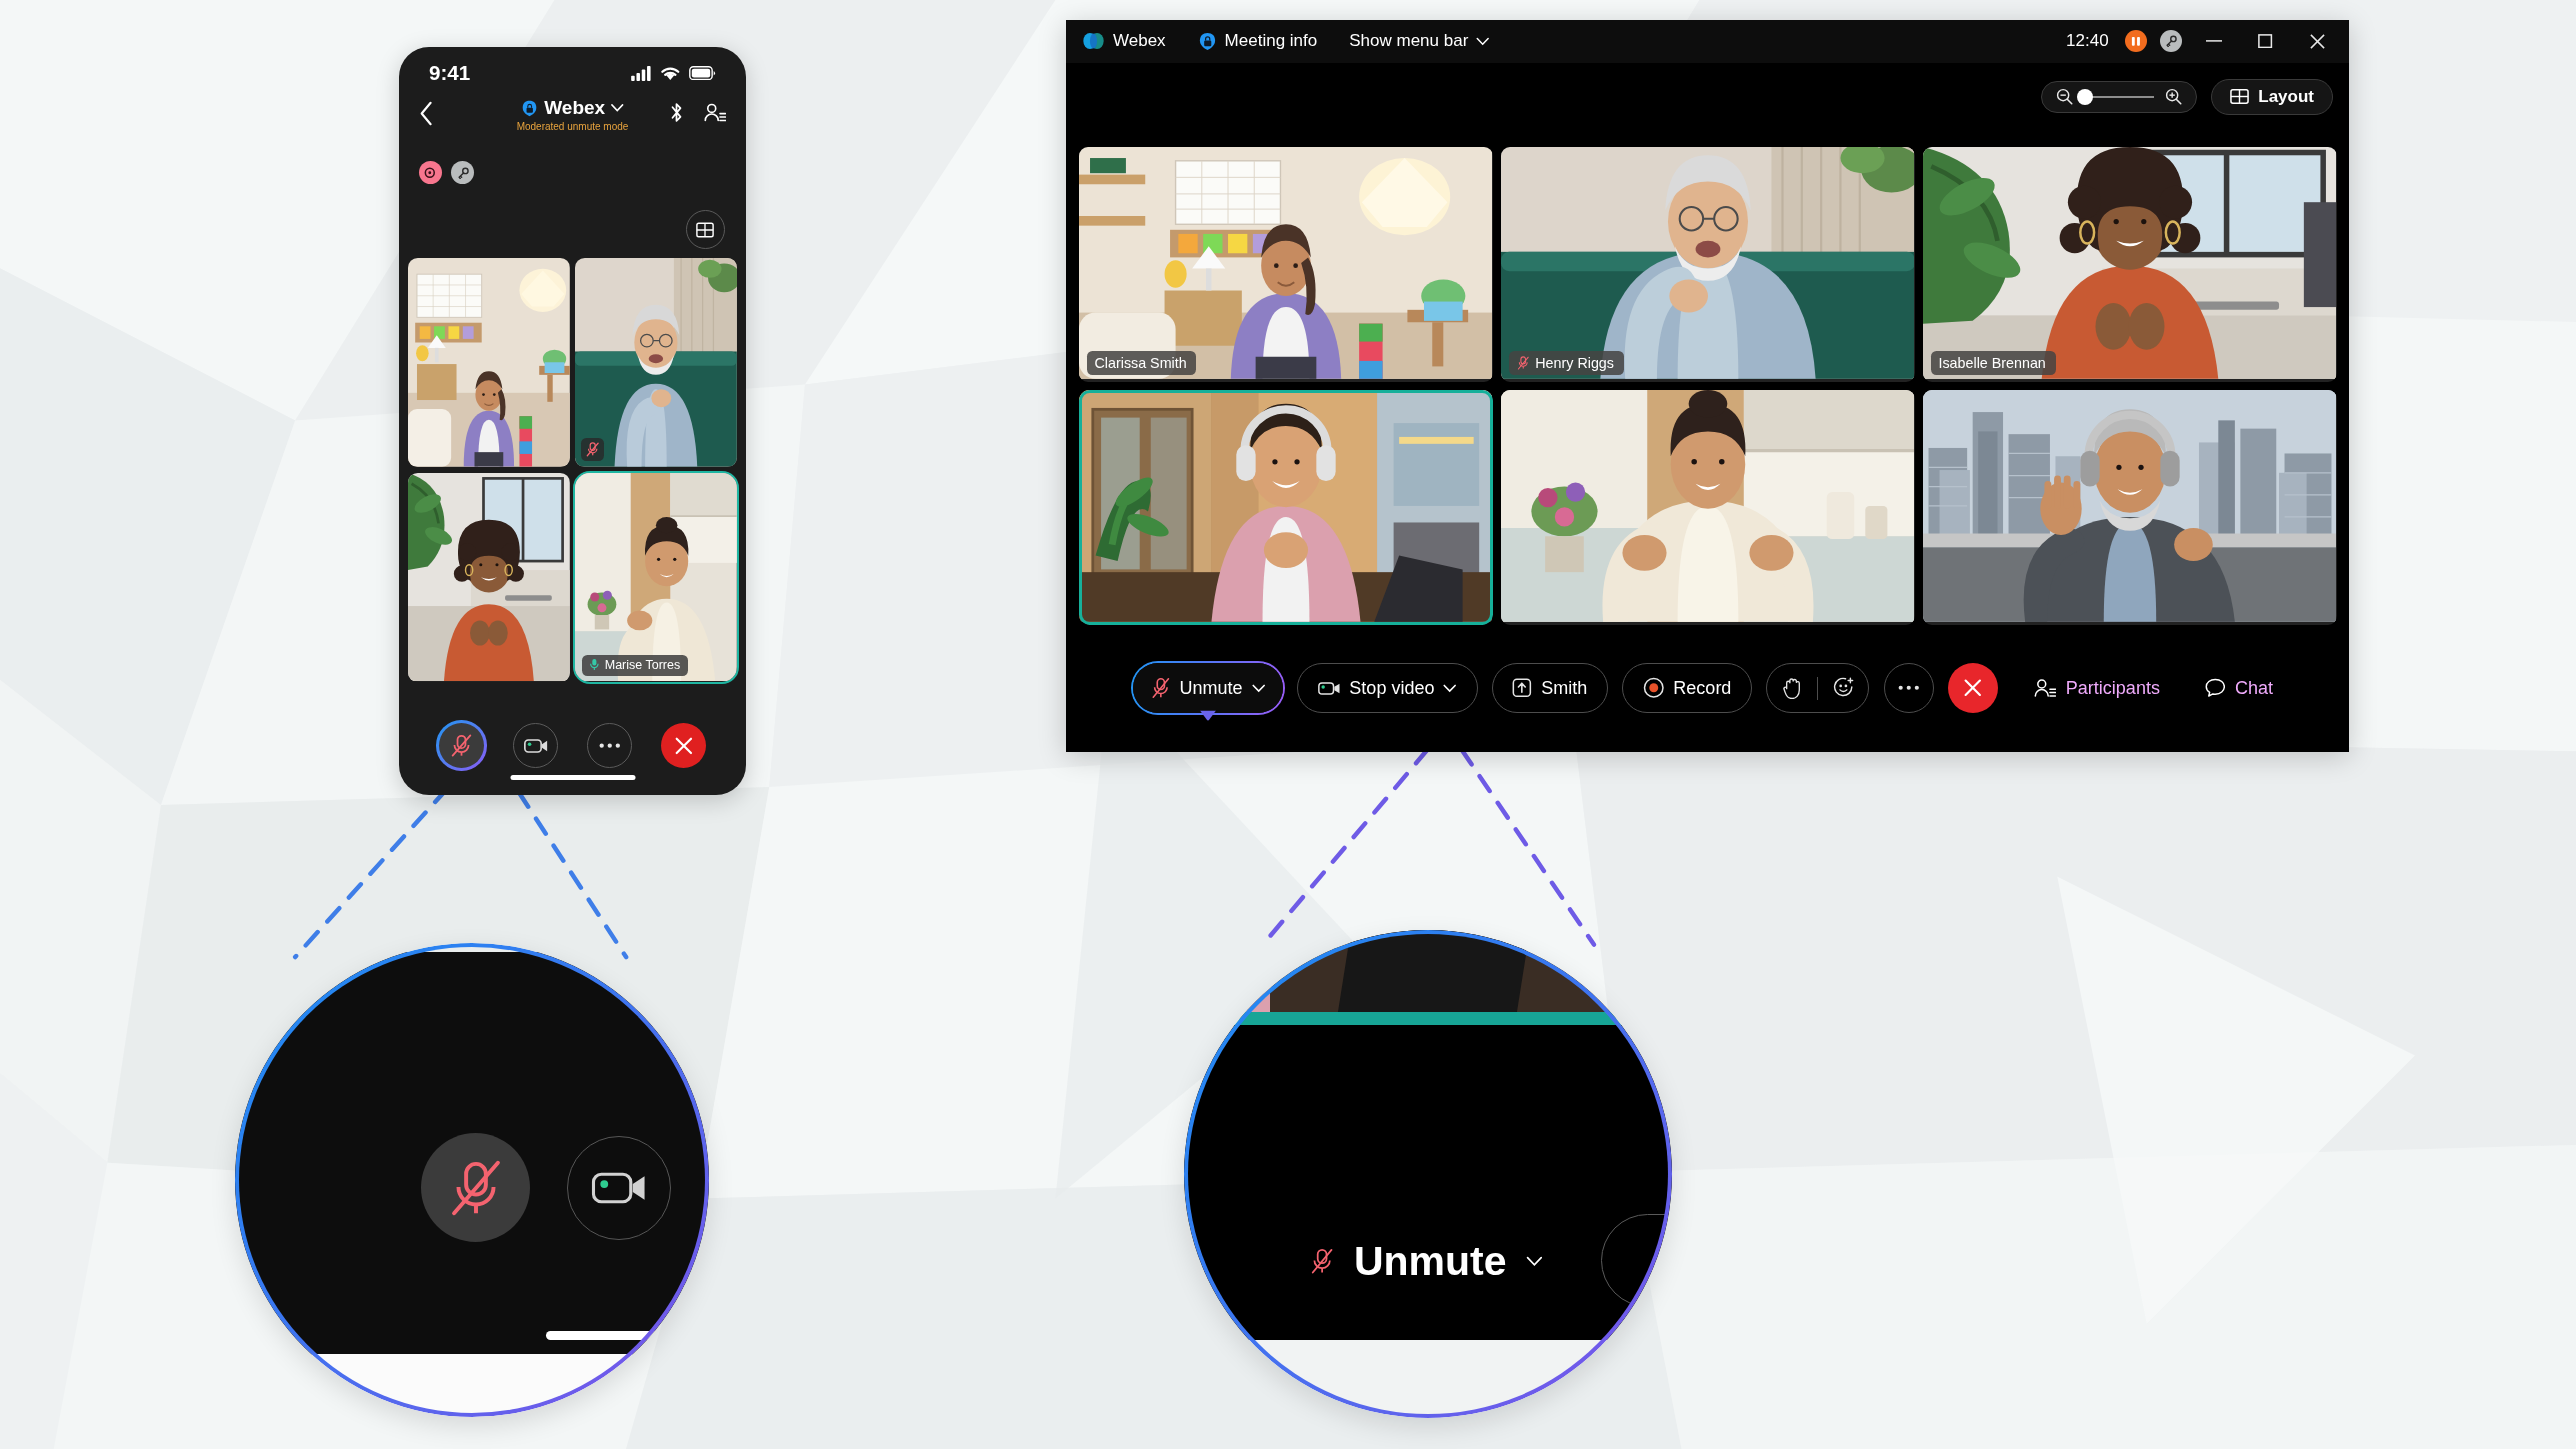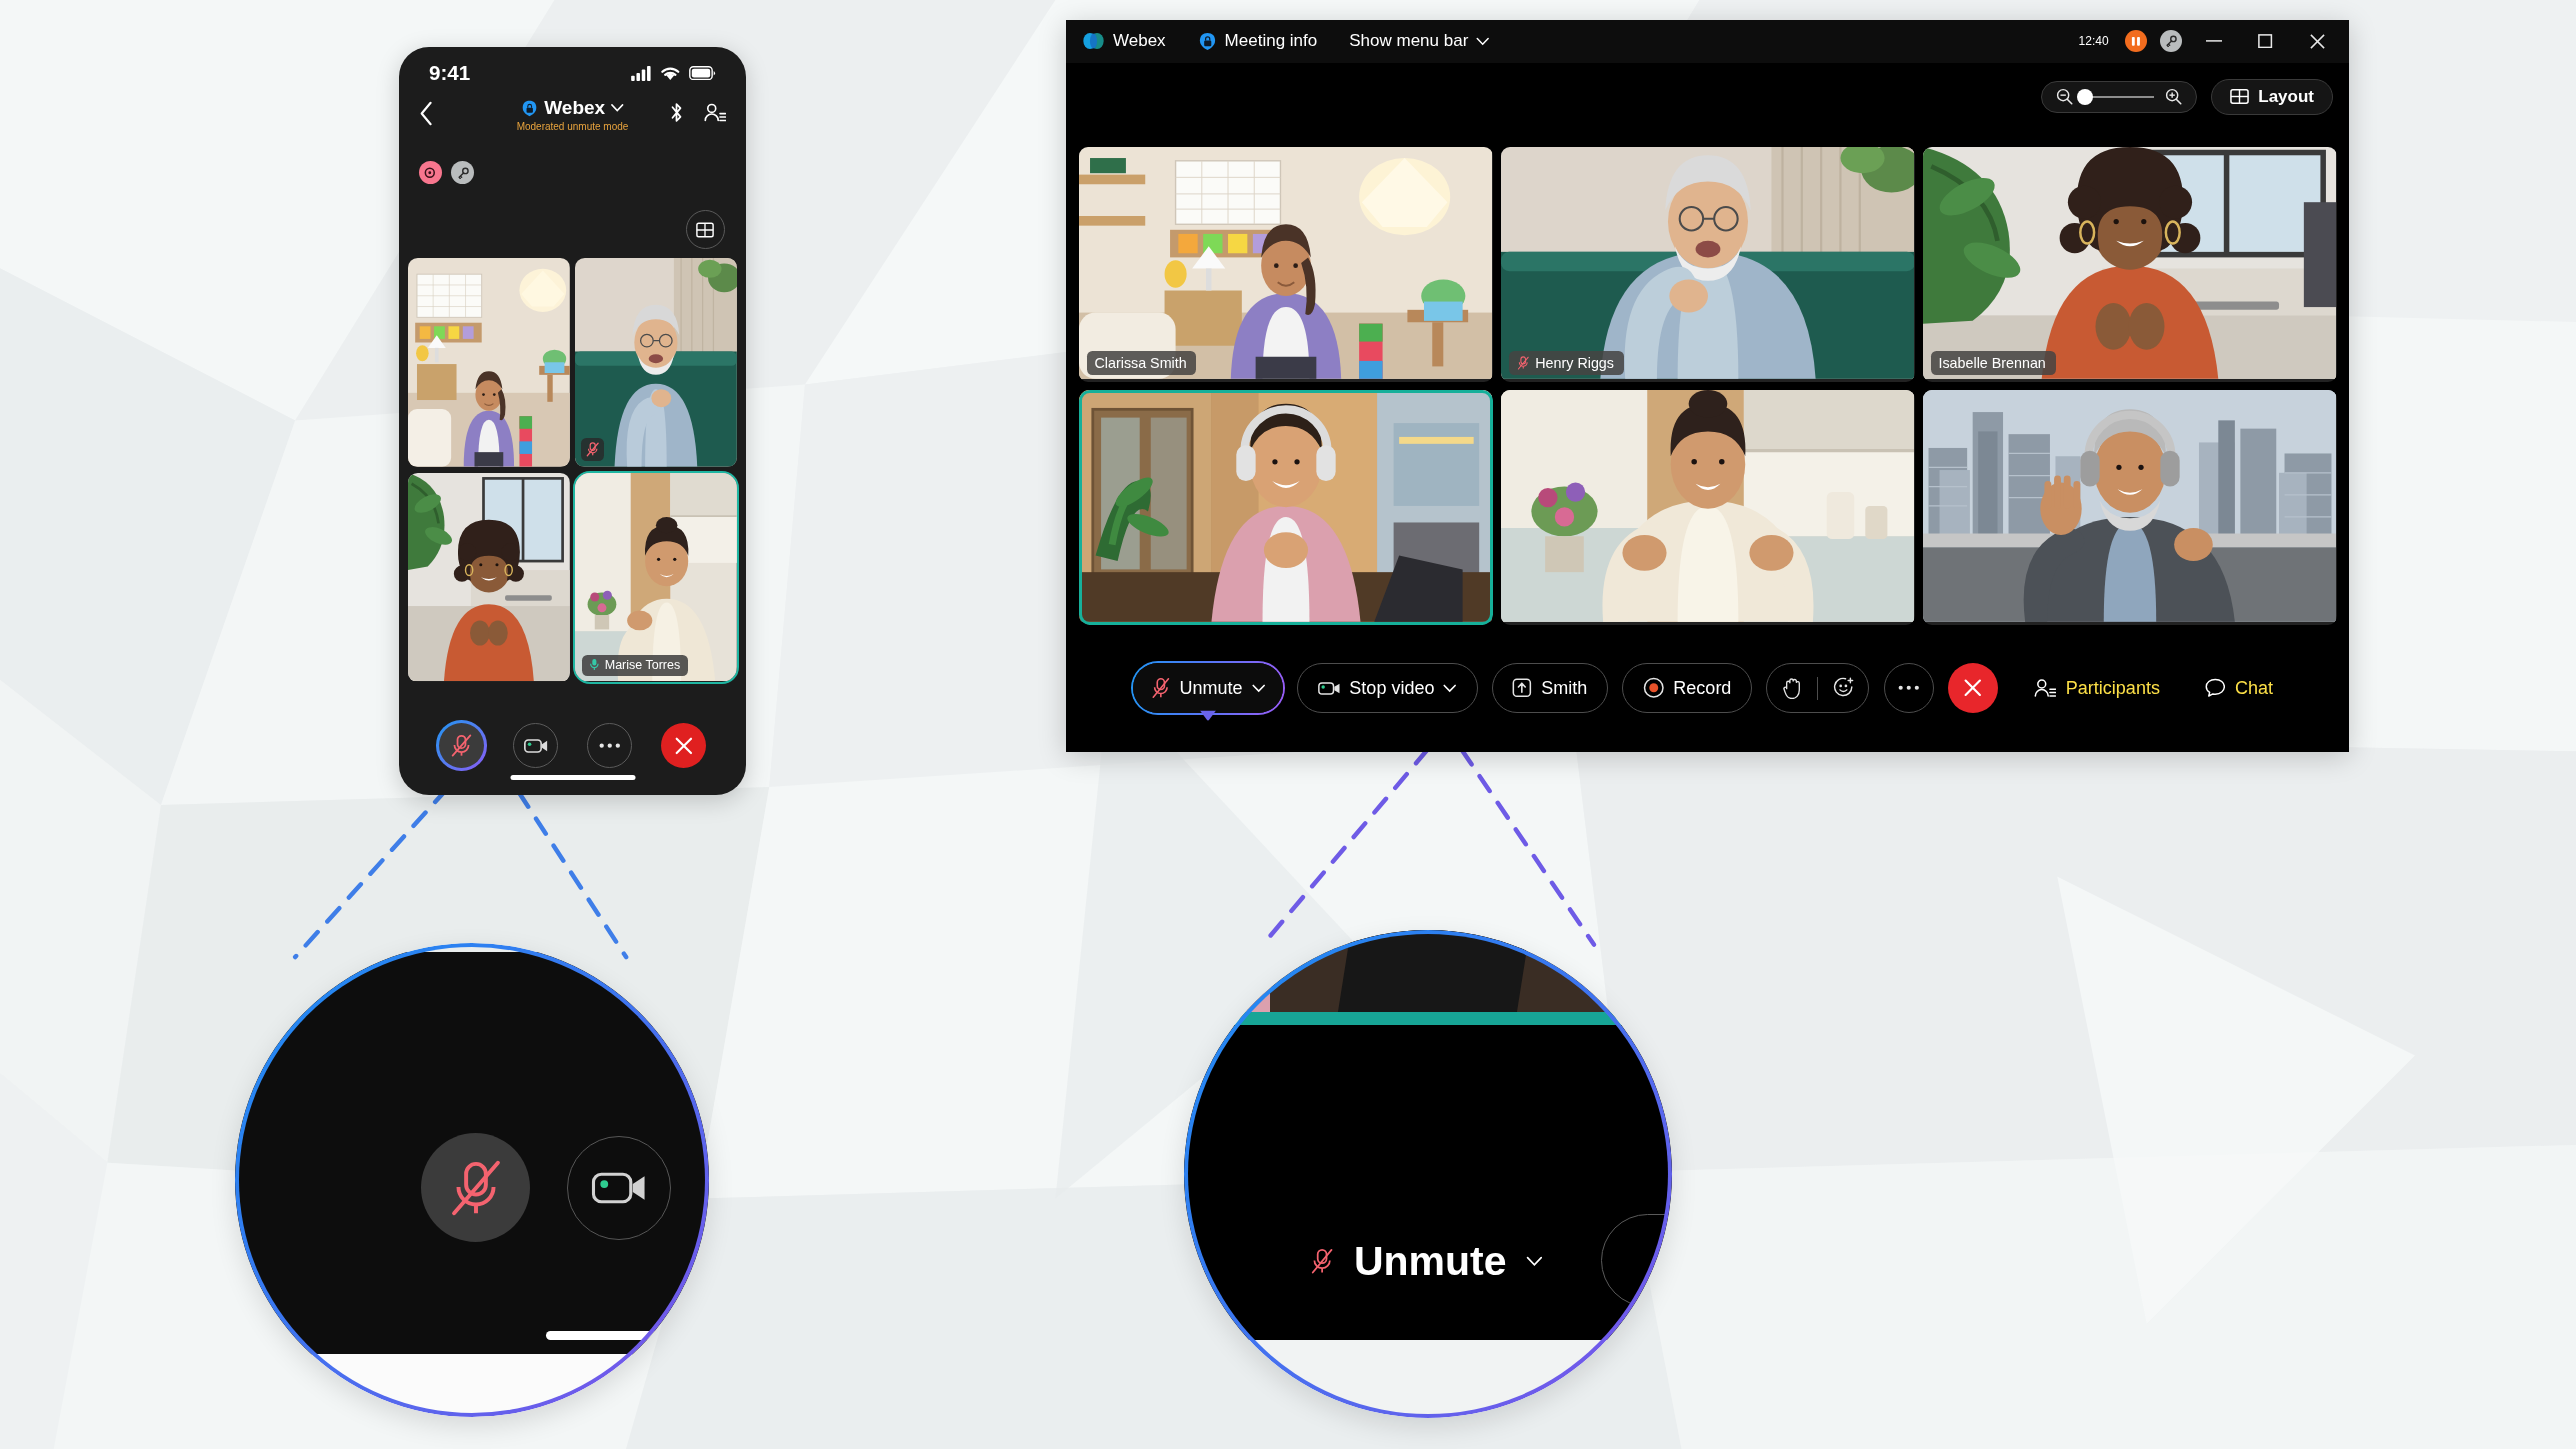--- a/index.html
+++ b/index.html
@@ -65,21 +65,21 @@
   
   #desktop{
     position:absolute; left:1066px; top:19.7px; width:1283px; height:732px;
     background:#000; z-index:5; box-shadow:0 5.4px 27px rgba(0,0,0,.2);
   }
   .dk-titlebar{ height:43px; background:#0d0d0d; display:flex; align-items:center;
                 padding:0 12.5px 0 16px; }
   .dk-tb-left{ display:flex; align-items:center; gap:32px; }
   .dk-tb-item{ display:flex; align-items:center; gap:8px; color:#fff; font-size:17px; }
   .dk-tb-right{ margin-left:auto; display:flex; align-items:center; gap:12.5px; }
-  .dk-time{ color:#fff; font-size:12px; margin-right:3.6px; }
+  .dk-time{ color:#fff; font-size:17px; margin-right:3.6px; }
   .dk-badge{ width:22.4px; height:22.4px; border-radius:50%; display:flex;
              align-items:center; justify-content:center; }
   .dk-badge.pause{ background:#f26c1e; }
   .dk-badge.key{ background:#b9bcbd; }
   .dk-winbtn{ width:39px; height:30px; display:flex; align-items:center; justify-content:center; }
   .dk-toolbar{ position:absolute; right:16px; top:59px; display:flex; align-items:center; gap:14.3px; }
   .dk-zoom{ display:flex; align-items:center; gap:10.7px; background:#151515;
             border:0.9px solid #3a3a3a; border-radius:19.7px; padding:6.3px 14.3px; }
   .dk-zoom-track{ width:70px; height:1.8px; background:#8d8d8d; position:relative; }
   .dk-zoom-knob{ position:absolute; left:-7.2px; top:-7.2px; width:16px; height:16px;
@@ -108,21 +108,21 @@
   .pill.grad::after{ content:""; position:absolute; inset:0; border-radius:25px;
       background:#0c0c0c; z-index:-1; }
   .round-btn{ width:50px; height:50px; border-radius:50%; display:flex;
               align-items:center; justify-content:center; }
   .round-btn.outline{ border:0.9px solid #4d4d4d; }
   .round-btn.end{ background:#e8262b; }
   .seg{ display:flex; align-items:center; height:50px; border:0.9px solid #4d4d4d;
         border-radius:25px; }
   .seg > div{ width:50px; display:flex; align-items:center; justify-content:center; }
   .seg .divider{ width:0.9px; height:23px; background:#4d4d4d; }
-  .txtbtn{ display:flex; align-items:center; gap:9.8px; color:#fde047; font-size:18px;
+  .txtbtn{ display:flex; align-items:center; gap:9.8px; color:#f0abfc; font-size:18px;
            padding:0 9px; white-space:nowrap; }
   .dk-caret{ position:absolute; left:50%; bottom:0; transform:translate(-50%,60%); }
 
   
   .callout{ position:absolute; border-radius:50%; overflow:hidden; z-index:8; }
   .callout-ring{ position:absolute; border-radius:50%; z-index:9; pointer-events:none;
       box-shadow:0 9px 27px rgba(0,0,0,.12); }
   .callout-ring::before{ content:""; position:absolute; inset:0; border-radius:50%;
       padding:3.6px;
       background:linear-gradient(135deg,#1b8ef2 0%,#3b76f0 45%,#8250e8 100%);

